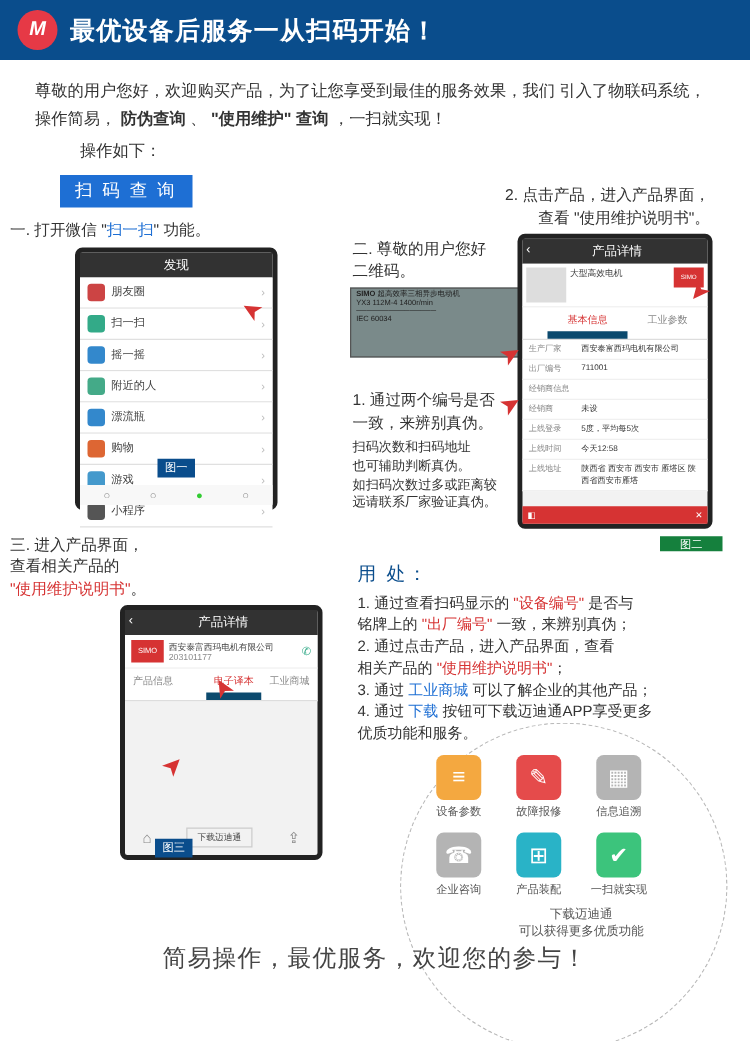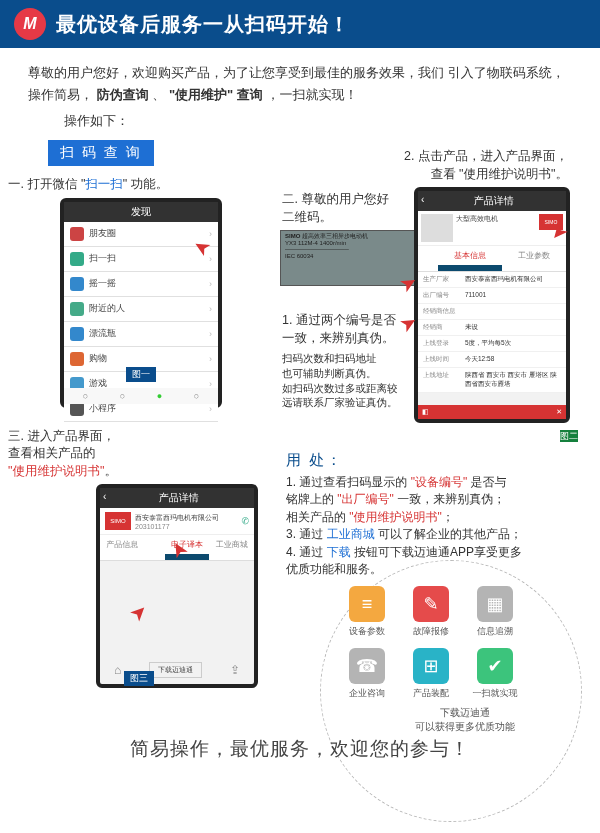--- a/index.html
+++ b/index.html
@@ -348,27 +348,28 @@
         <div style="position:absolute;bottom:0;left:0;right:0;background:#d63333;color:#fff;font-size:7px;padding:3px 4px;display:flex">
           <span>◧</span>
           <span style="margin-left:auto">✕</span>
         </div>
         <span class="arrow-red" style="top:30px;right:-2px;transform:rotate(130deg)">➤</span>
         <span class="arrow-red" style="top:80px;left:-18px;transform:rotate(-30deg)">➤</span>
         <span class="arrow-red" style="top:120px;left:-18px;transform:rotate(-30deg)">➤</span>
       </div>
     </div>
     <div style="text-align:right;margin:2px 12px 4px 0">
-      <span style="background:#15803d;color:#fff;font-size:9px;padding:1px 0">图二</span>
+      <span style="background:#15803d;color:#fff;font-size:9px;padding:1px 16px">图二</span>
     </div>
 
     <div class="usage">
       <div class="usage-title">用 处：</div>
       <div><span>1. 通过查看扫码显示的 </span><span class="red">"设备编号"</span><span> 是否与</span></div>
       <div><span>铭牌上的 </span><span class="red">"出厂编号"</span><span> 一致，来辨别真伪；</span></div>
+      <div>2. 通过点击产品，进入产品界面，查看</div>
       <div><span>相关产品的 </span><span class="red">"使用维护说明书"</span><span>；</span></div>
       <div><span>3. 通过 </span><span class="blue">工业商城</span><span> 可以了解企业的其他产品；</span></div>
       <div><span>4. 通过 </span><span class="blue">下载</span><span> 按钮可下载迈迪通APP享受更多</span></div>
       <div>优质功能和服务。</div>
     </div>
 
     <div class="icon-grid" id="icon-grid">
         <div class="icon-item">
           <div class="icon-box" style="background:#f4a840">≡</div>
           <div>设备参数</div>

